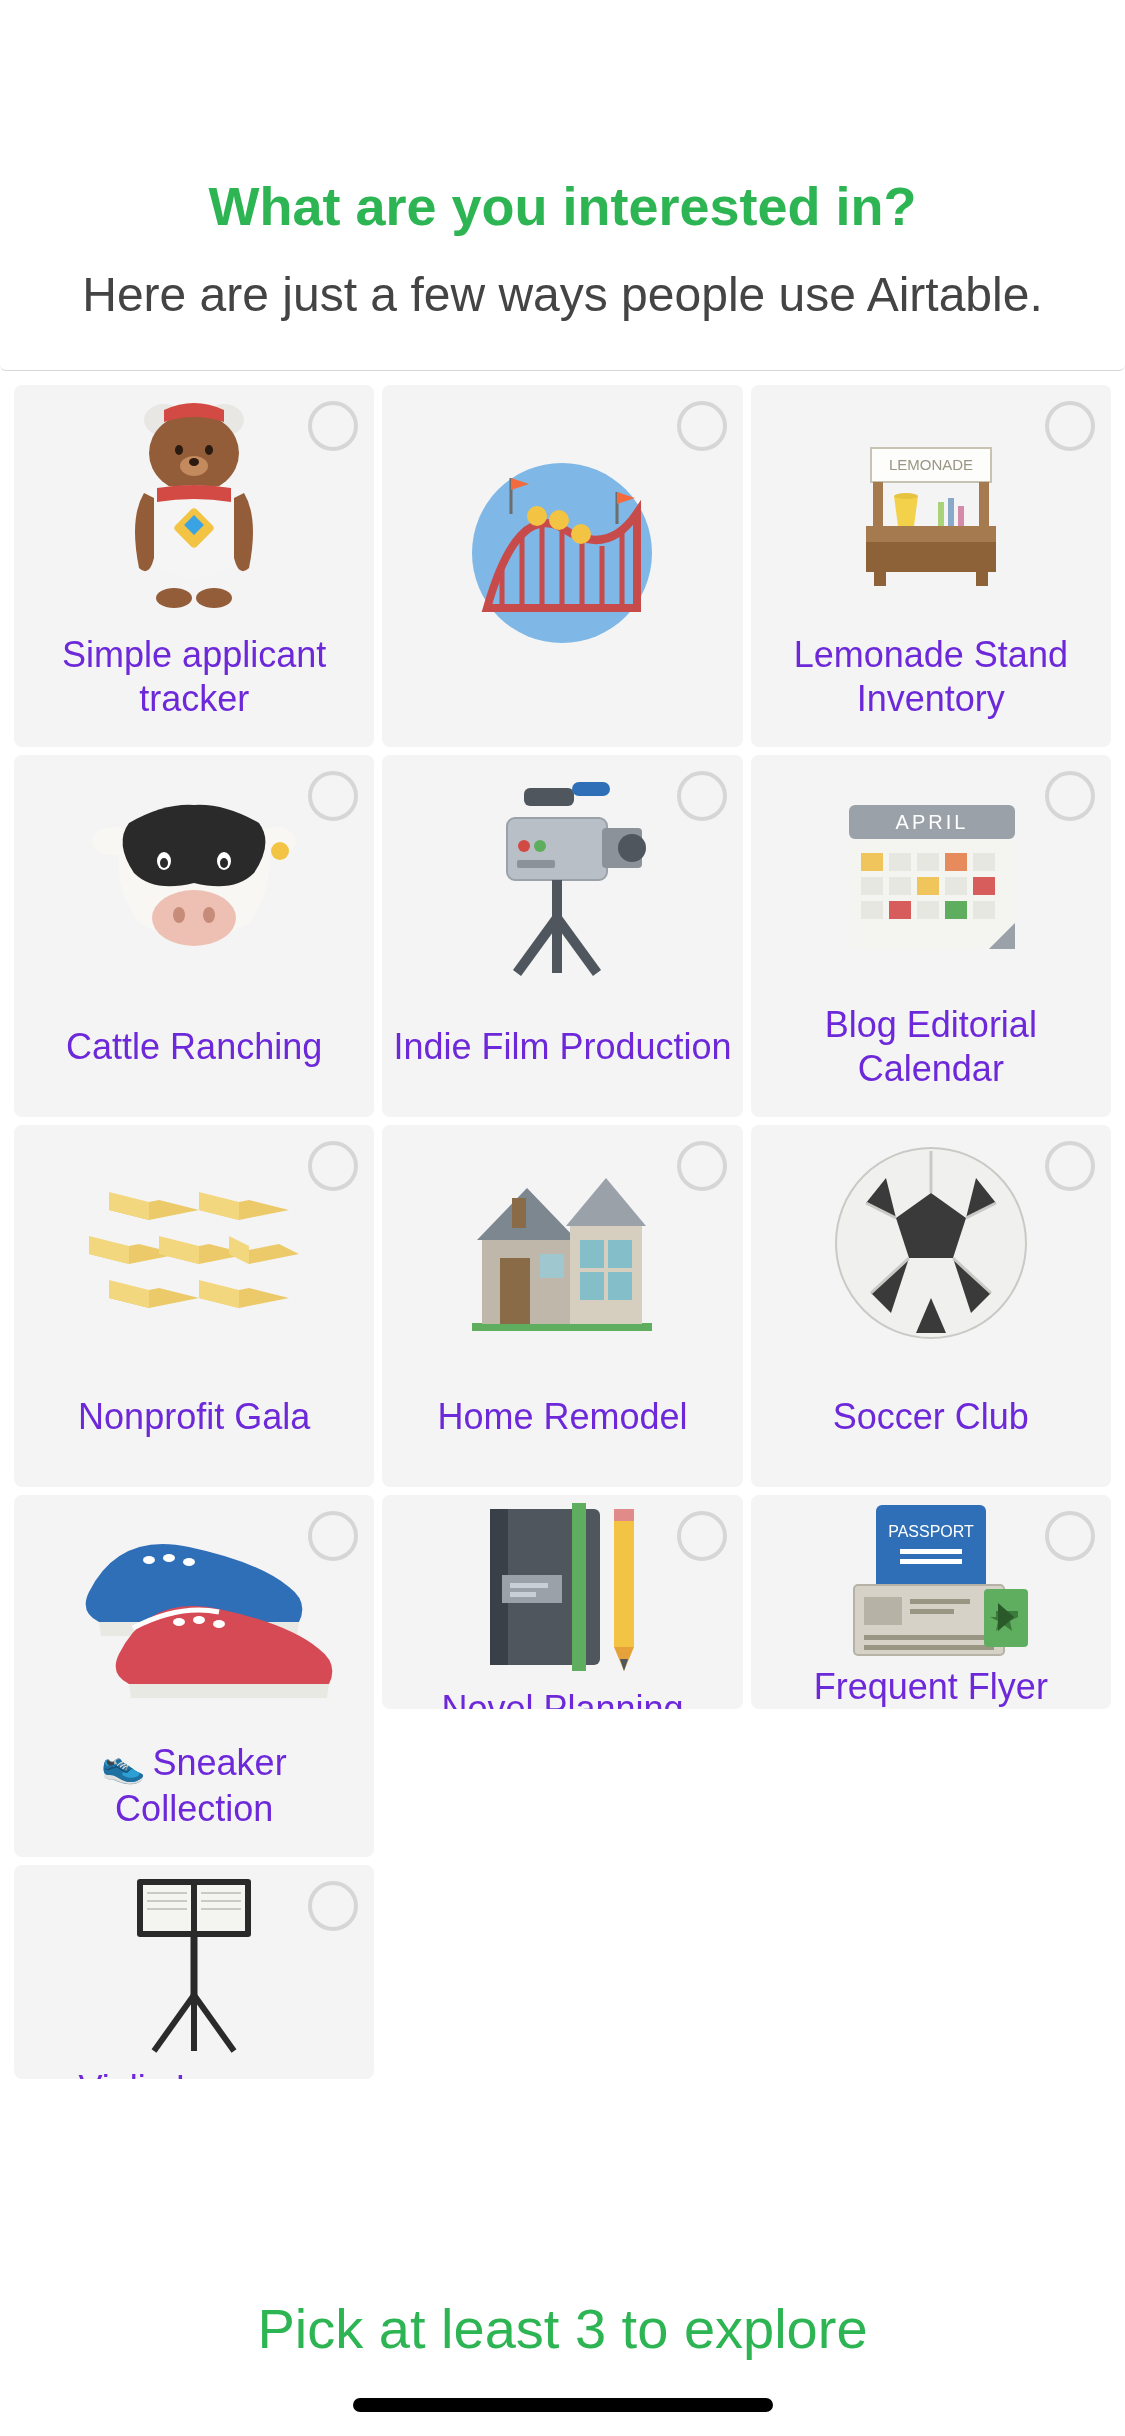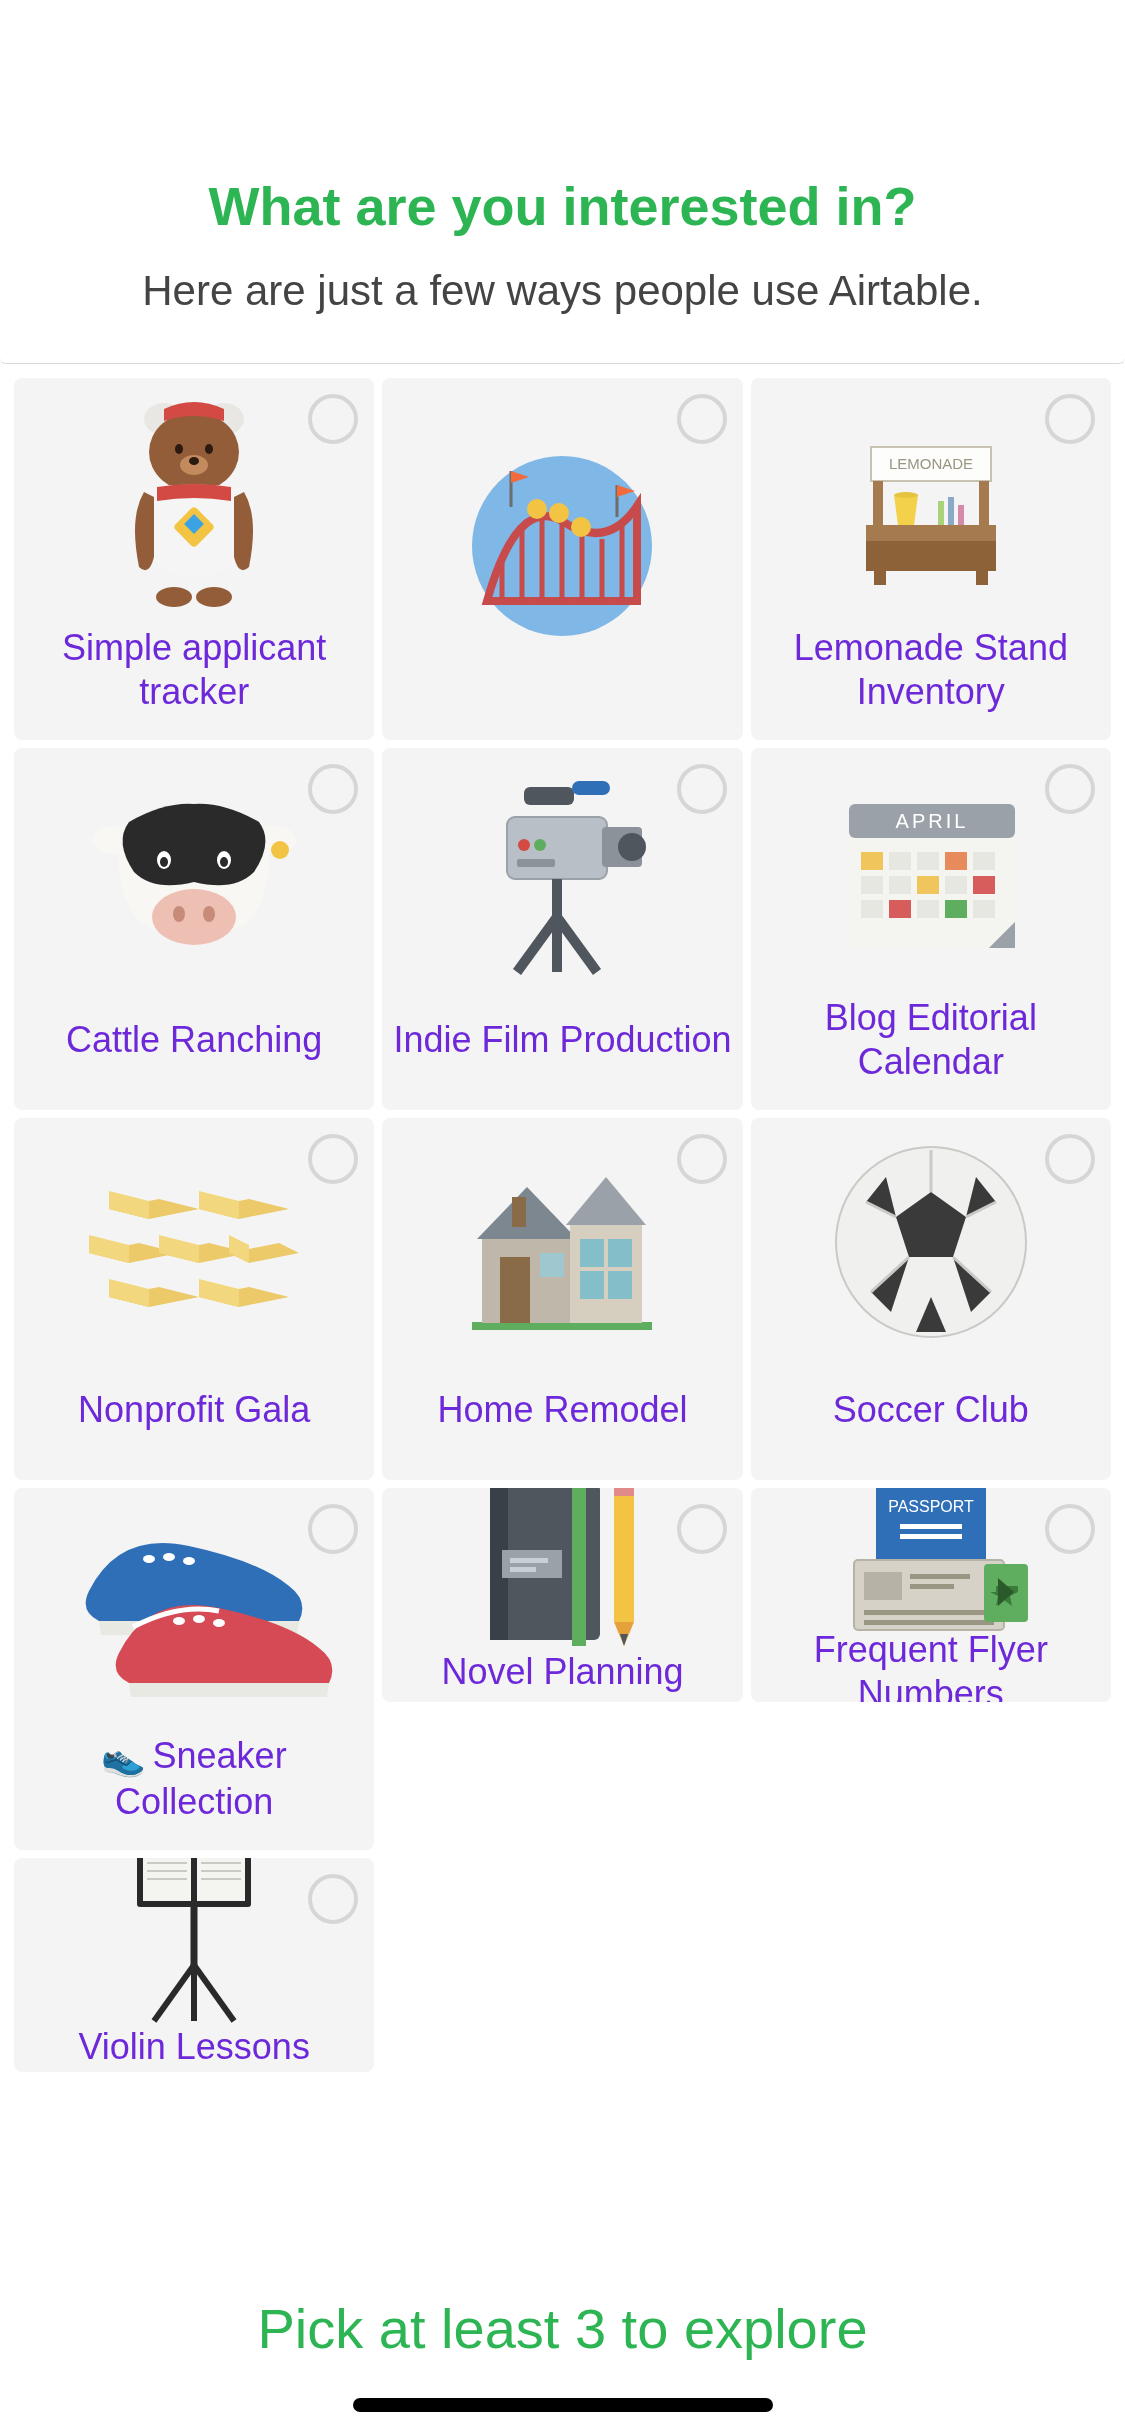--- a/index.html
+++ b/index.html
@@ -18,40 +18,41 @@
     border-radius: 6px;
   }
   .title {
     color: #2db453;
     font-size: 54px;
     font-weight: 700;
     margin-bottom: 30px;
   }
   .subtitle {
     color: #444444;
-    font-size: 42px;
+    font-size: 48px;
     font-weight: 400;
   }
   .grid {
     display: grid;
     grid-template-columns: repeat(3, 1fr);
     gap: 8px;
     padding: 14px 14px 0 14px;
   }
   .card {
     position: relative;
     background: #f4f4f4;
     border-radius: 8px;
     height: 362px;
     display: flex;
     flex-direction: column;
     align-items: center;
-    justify-content: center;
+    justify-content: space-between;
     padding-bottom: 26px;
     overflow: hidden;
+    gap: 12px;
   }
   .card.short {
     height: 214px;
   }
   .check-circle {
     position: absolute;
     top: 16px;
     right: 16px;
     width: 50px;
     height: 50px;

